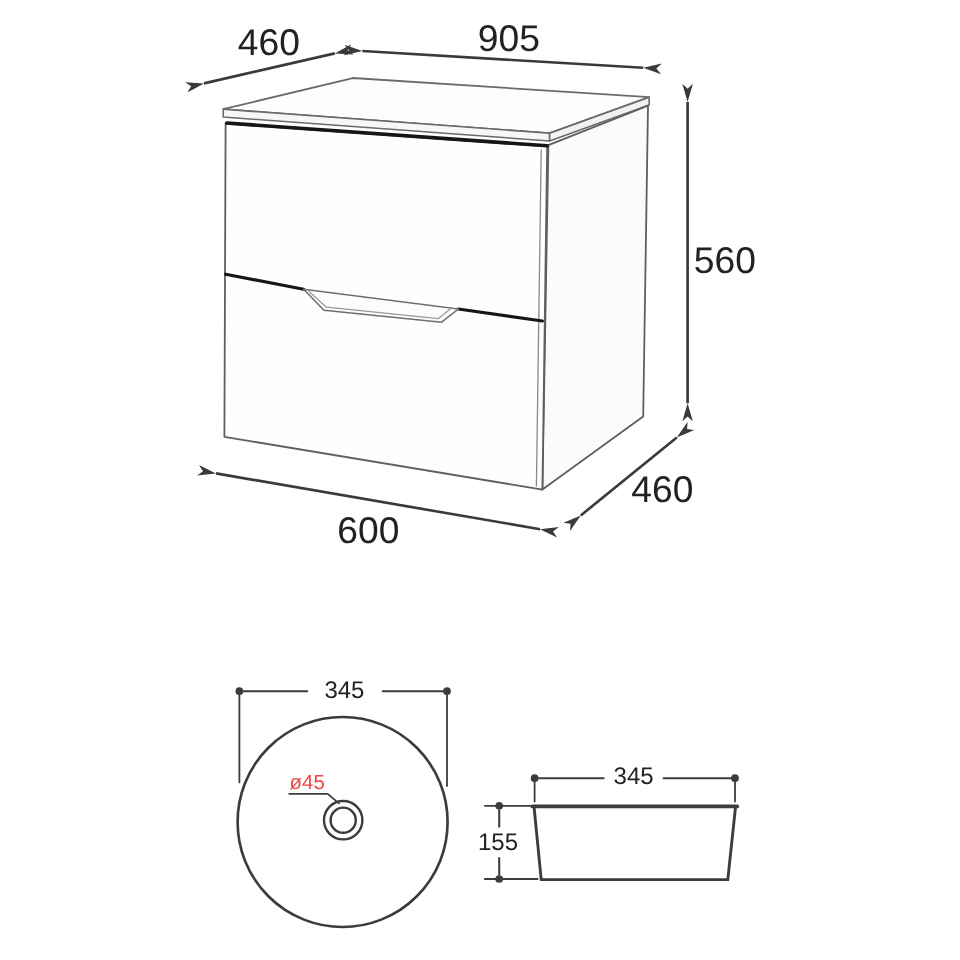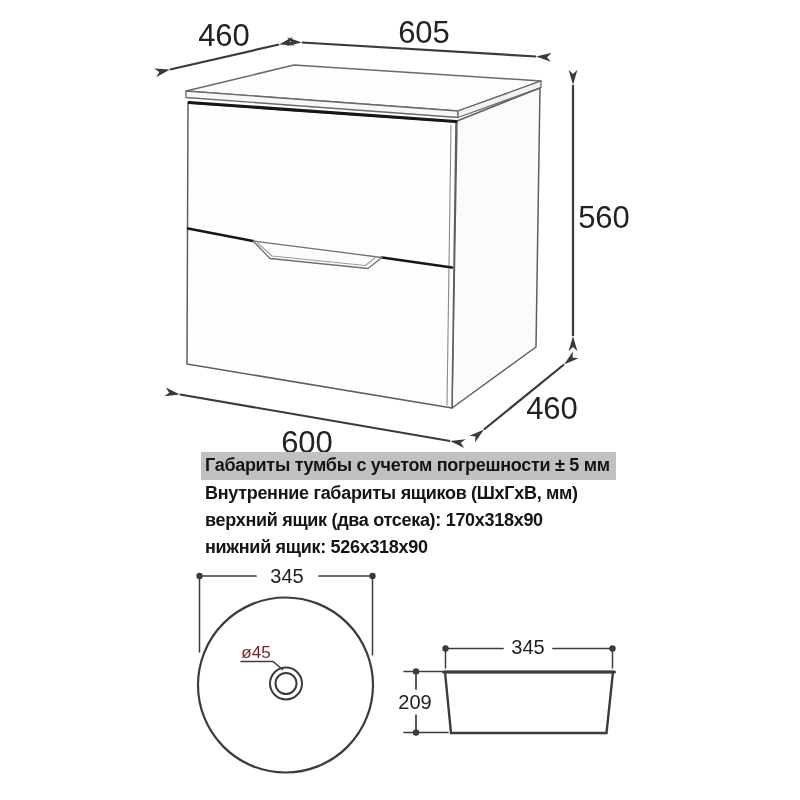--- a/index.html
+++ b/index.html
@@ -13,21 +13,21 @@
   svg.lineart{position:absolute;left:0;top:0;}
   .dim-label{
     position:absolute;
     transform:translate(-50%,-50%);
     font-size:31px;
     color:#222;
     white-space:nowrap;
     line-height:1;
   }
   .dim-label.small{font-size:20px;}
-  .dim-label.tiny{font-size:17px;color:#7f1d1d;}
+  .dim-label.tiny{font-size:17px;color:#ef4444;}
   .notes{
     position:absolute;
     left:205px;top:452px;
     width:420px;
     font-weight:bold;
     font-size:18px;
     letter-spacing:-0.3px;
     color:#141414;
     line-height:27px;
   }
@@ -109,32 +109,24 @@
       <path d="M416,675 L416,689" stroke-width="1.7"></path>
       <path d="M416,715 L416,729" stroke-width="1.7"></path>
       <circle cx="416" cy="671.5" r="3.2" fill="#3c3c3c" stroke="none"></circle>
       <circle cx="416" cy="732.5" r="3.2" fill="#3c3c3c" stroke="none"></circle>
       <path d="M404,671.5 L442,671.5" stroke-width="1.5"></path>
       <path d="M404,732.5 L448,732.5" stroke-width="1.5"></path>
     </g>
   </svg>
 
   <span class="dim-label" style="left:224px;top:35px;">460</span>
-  <span class="dim-label" style="left:424px;top:32px;">605</span>
+  <span class="dim-label" style="left:424px;top:32px;">905</span>
   <span class="dim-label" style="left:604px;top:217px;text-align:right;">560</span>
   <span class="dim-label" style="left:307px;top:442px;">600</span>
   <span class="dim-label" style="left:552px;top:408px;">460</span>
 
   <span class="dim-label small" style="left:287px;top:576px;">345</span>
   <span class="dim-label tiny" style="left:256px;top:652px;">ø45</span>
   <span class="dim-label small" style="left:528px;top:647px;">345</span>
-  <span class="dim-label small" style="left:415px;top:702px;">209</span>
+  <span class="dim-label small" style="left:415px;top:702px;">155</span>
 
-  <div class="notes">
-    <div class="row">
-      <span class="hl">Габариты тумбы с учетом погрешности ± 5 мм</span>
-    </div>
-    <div class="row">Внутренние габариты ящиков (ШхГхВ, мм)</div>
-    <div class="row">верхний ящик (два отсека): 170x318x90</div>
-    <div class="row">нижний ящик: 526x318x90</div>
-  </div>
 
 </div>
 
 </body></html>

